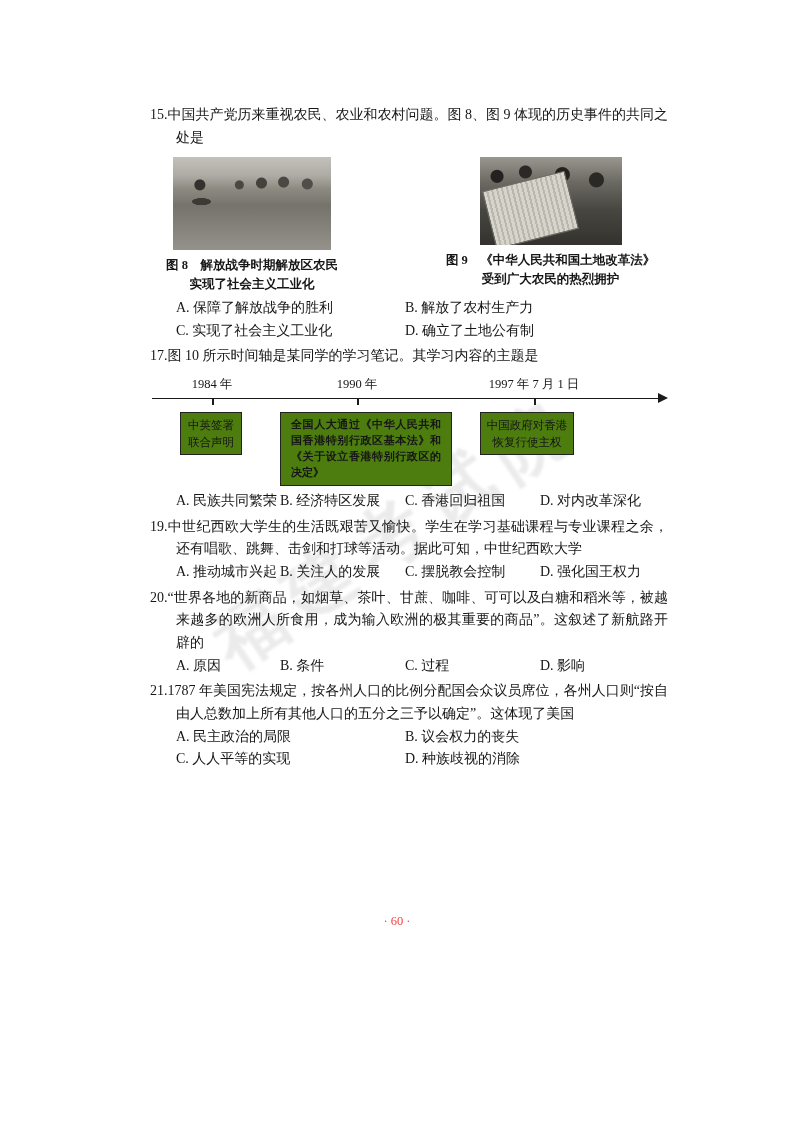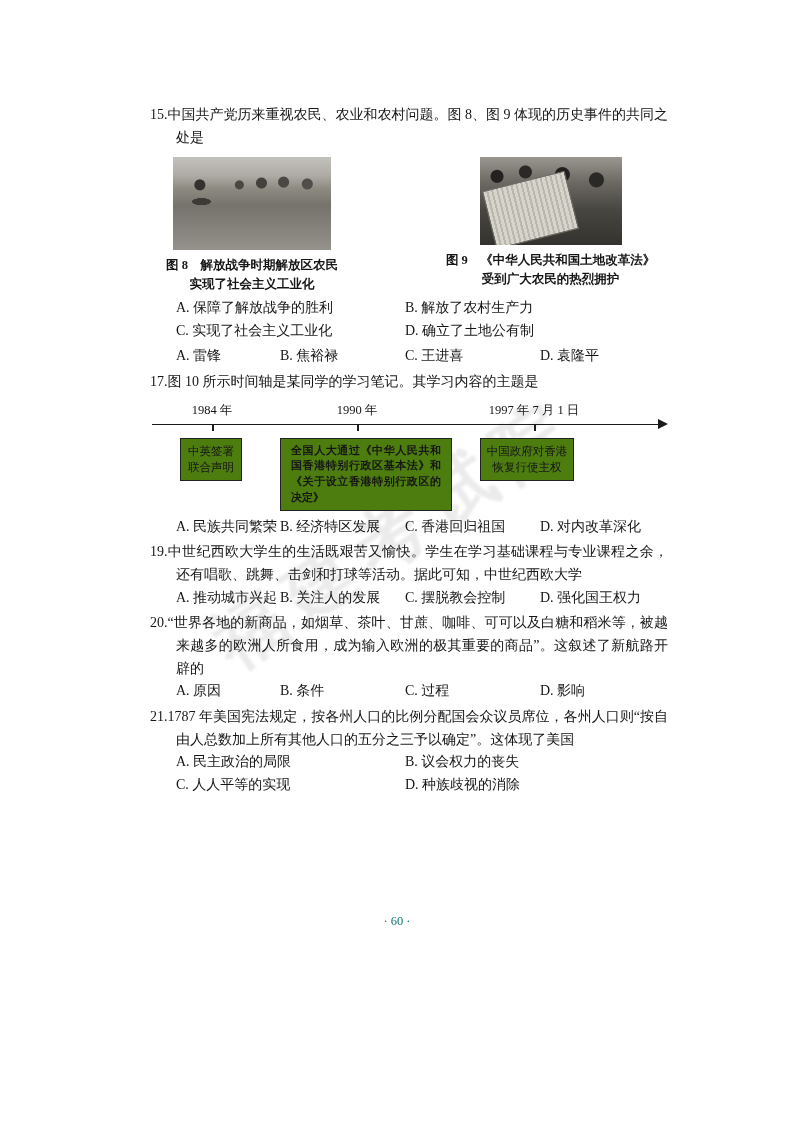--- a/index.html
+++ b/index.html
@@ -72,21 +72,21 @@
     position:absolute; top:38px; border:1.3px solid #222; background:#4d7c0f;
     text-align:center; font-size:11.5px; line-height:1.45; padding:4px 4px;
   }
   .tl-box1 { left:30px; width:62px; }
   .tl-box2 { left:130px; width:172px; font-weight:bold; font-size:11px; text-align:justify; padding:4px 10px; }
   .tl-box3 { left:330px; width:94px; }
   .tl-caption { text-align:center; font-size:13px; margin-top:1px; }
   
   .page-num {
     position:absolute; left:0; top:914px; width:794px; z-index:2;
-    text-align:center; font-size:12.5px; color:#0f766e;
+    text-align:center; font-size:12.5px; color:#ef4444;
   }
 </style>
 </head>
 <body>
 
 <div class="page">
 
   <div class="watermark">福建考试院</div>
 
   <div class="content">
@@ -113,26 +113,20 @@
       </div>
       <div class="opts opts-2">
         <span class="opt">A. 保障了解放战争的胜利</span>
         <span class="opt">B. 解放了农村生产力</span>
         <span class="opt">C. 实现了社会主义工业化</span>
         <span class="opt">D. 确立了土地公有制</span>
       </div>
     </section>
 
     <section class="q">
-      <div class="opts opts-4">
-        <span class="opt">A. 雷锋</span>
-        <span class="opt">B. 焦裕禄</span>
-        <span class="opt">C. 王进喜</span>
-        <span class="opt">D. 袁隆平</span>
-      </div>
     </section>
 
     <section class="q">
       <p class="stem"><span class="qnum">17.</span><span>图 10 所示时间轴是某同学的学习笔记。其学习内容的主题是</span></p>
       <div class="tl-wrap">
         <div class="tl">
           <span class="tl-year" style="left:62px">1984 年</span>
           <span class="tl-year" style="left:207px">1990 年</span>
           <span class="tl-year" style="left:384px">1997 年 7 月 1 日</span>
           <div class="tl-line"></div>

